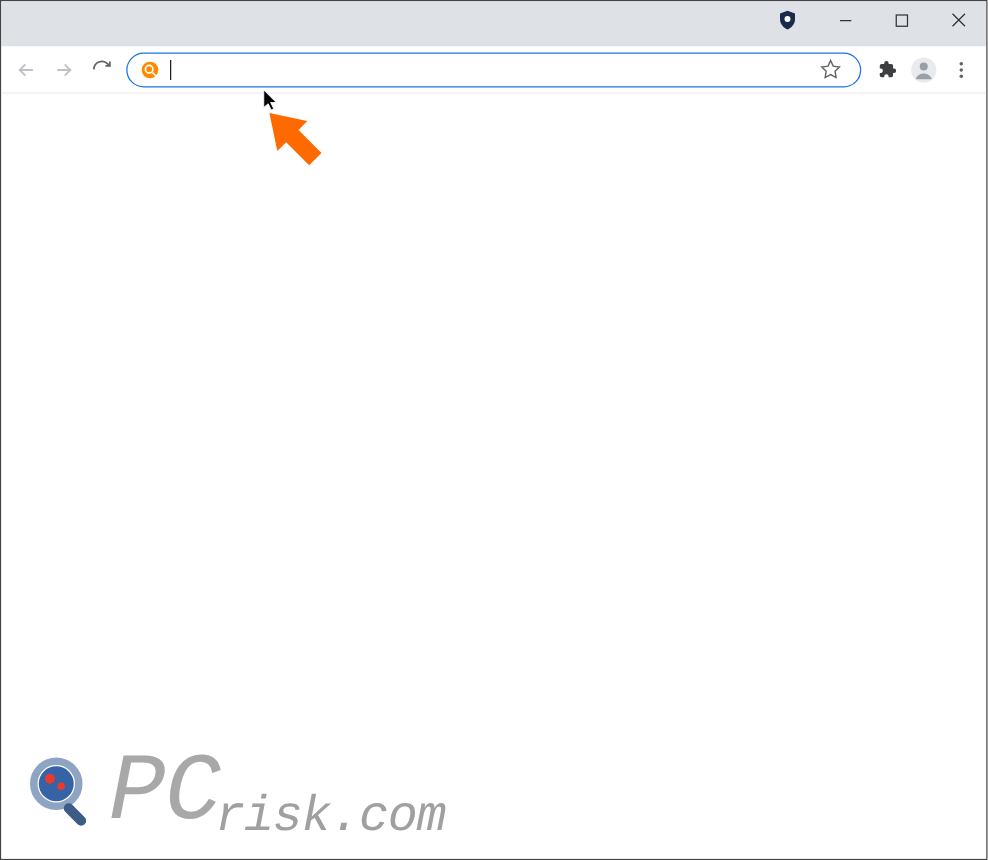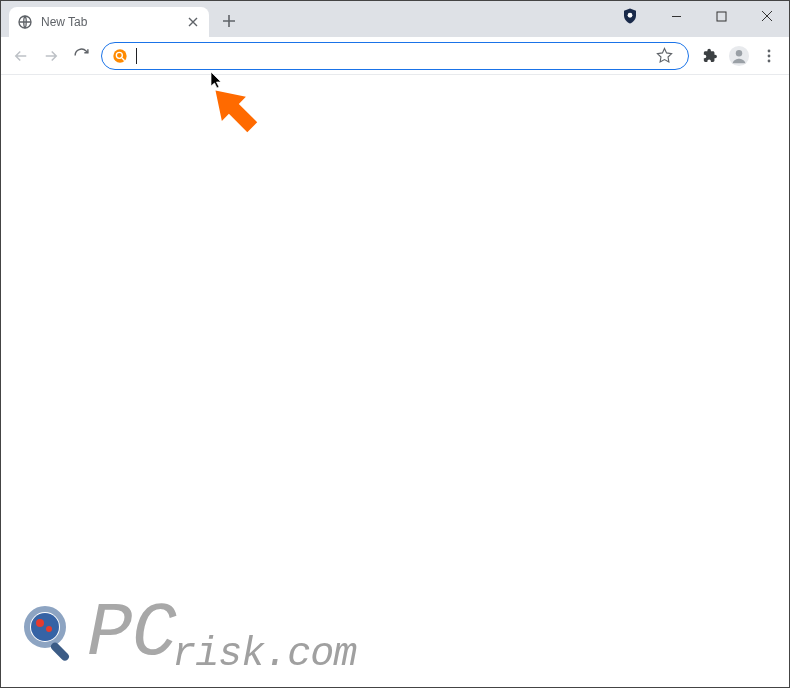--- a/index.html
+++ b/index.html
@@ -191,41 +191,20 @@
   font-size: 40px;
   color: #a0a0a0;
 }
 </style>
 </head>
 <body>
 
 <div class="window-frame">
 
   <div class="titlebar">
-    <div class="tab-strip">
-      <div class="tab">
-        <span class="favicon">
-          <svg width="16" height="16" viewBox="0 0 24 24" fill="none" stroke="#5f6368" stroke-width="2">
-            <circle cx="12" cy="12" r="9"></circle>
-            <path d="M3 12h18M12 3c2.5 3 2.5 15 0 18M12 3c-2.5 3-2.5 15 0 18"></path>
-          </svg>
-        </span>
-        <span class="title">New Tab</span>
-        <span class="close-x">
-          <svg width="10" height="10" viewBox="0 0 10 10" stroke="#5f6368" stroke-width="1.4">
-            <path d="M1 1L9 9M9 1L1 9"></path>
-          </svg>
-        </span>
-      </div>
-      <div class="new-tab-btn">
-        <svg width="14" height="14" viewBox="0 0 14 14" stroke="#5f6368" stroke-width="1.6">
-          <path d="M7 1v12M1 7h12"></path>
-        </svg>
-      </div>
-    </div>
 
     <span class="shield-badge">
       <svg width="18" height="18" viewBox="0 0 24 24">
         <path fill="#1a2a4a" d="M12 2l8 3v6c0 5-3.4 9.4-8 11-4.6-1.6-8-6-8-11V5l8-3z"></path>
         <circle cx="12" cy="11" r="3.2" fill="#fff"></circle>
       </svg>
     </span>
 
     <div class="window-controls">
       <div class="win-btn">

